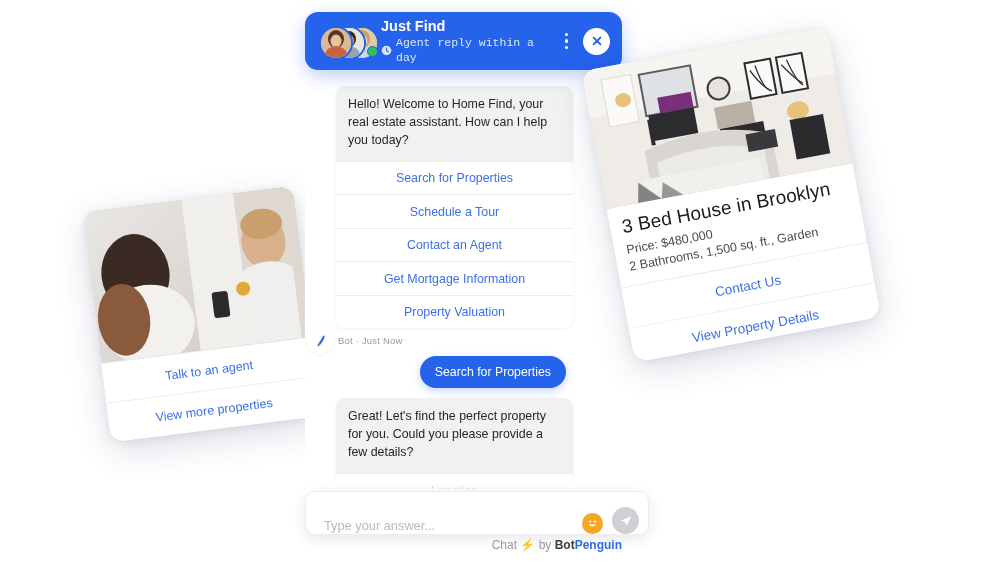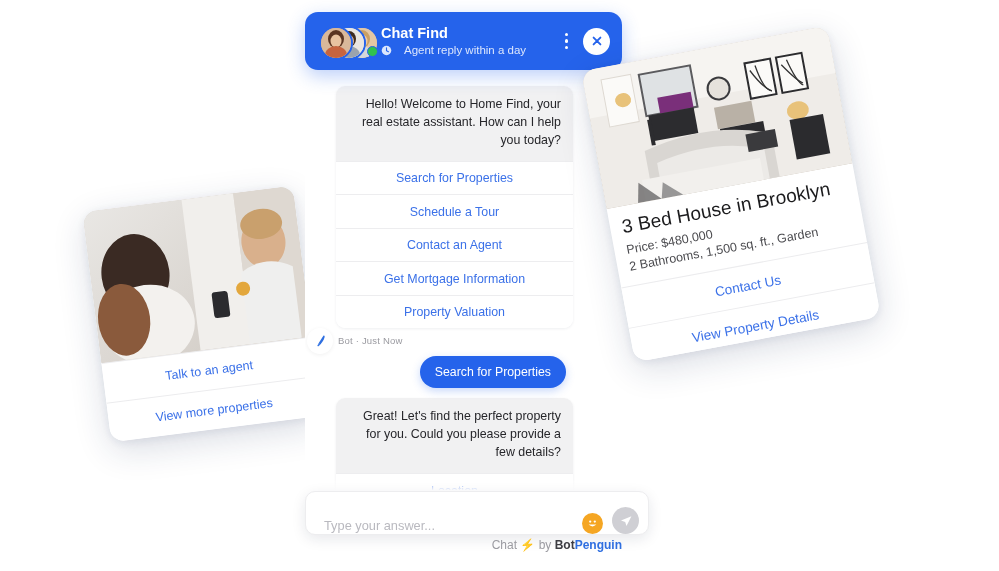--- a/index.html
+++ b/index.html
@@ -84,21 +84,21 @@
   }
   .av:nth-child(1){left:0;z-index:3;}
   .av:nth-child(2){left:13px;z-index:2;background:#e3e1df;}
   .av:nth-child(3){left:26px;z-index:1;background:#dbb796;}
   .dot-online{
     position:absolute;left:48px;top:22px;width:9px;height:9px;border-radius:50%;
     background:#31c24d;border:1.5px solid #2563eb;z-index:5;
   }
   .htext{margin-left:6px;flex:1;min-width:0;}
   .htitle{color:#fff;font-size:14.5px;font-weight:bold;line-height:1.25;}
-  .hsub{color:#dbe6fd;font-size:11.5px;display:flex;align-items:center;gap:12px;line-height:1.3;margin-top:1px;}
+  .hsub{color:#dbe6fd;font-size:11.5px;display:flex;align-items:center;gap:4px;line-height:1.3;margin-top:1px;font-family:Liberation Mono, monospace;}
   .clock{width:11px;height:11px;flex:none;}
   .hicons{display:flex;align-items:center;gap:11px;}
   .kebab{display:flex;flex-direction:column;gap:3px;padding:3px 4px;cursor:pointer;}
   .kebab i{width:3.5px;height:3.5px;border-radius:50%;background:#fff;display:block;}
   .closebtn{
     width:27px;height:27px;border-radius:50%;background:#fff;
     display:flex;align-items:center;justify-content:center;cursor:pointer;
   }
 
   #chat-body{
@@ -108,21 +108,20 @@
     padding:0 0 0 0;
     position:relative;
     height:425px;
     overflow:hidden;
   }
   .msg-block{
     width:237px;margin-left:31px;margin-top:10px;
     border-radius:9px;overflow:hidden;
     box-shadow:0 1px 3px rgba(20,30,60,.07);
     background:#fff;
-    text-align:right;
   }
   .bubble-text{
     background:#f1f1f2;color:#26262a;
     font-size:12.4px;line-height:1.45;
     padding:10px 12px 11px 12px;
   }
   .opt{
     height:32.5px;display:flex;align-items:center;justify-content:center;
     color:#3b71e8;font-size:12.4px;background:#fff;border-top:1px solid #ededef;
     cursor:pointer;
@@ -278,21 +277,21 @@
             <rect width="30" height="30" fill="#e4c7a4"></rect>
             <ellipse cx="15" cy="11" rx="8" ry="9" fill="#caa063"></ellipse>
             <ellipse cx="15" cy="13" rx="5.5" ry="6.5" fill="#edcaa6"></ellipse>
             <ellipse cx="15" cy="27" rx="11" ry="9" fill="#d3d7db"></ellipse>
           </svg>
         </div>
         <div class="dot-online"></div>
       </div>
 
       <div class="htext">
-        <div class="htitle">Chat Find</div>
+        <div class="htitle">Just Find</div>
         <div class="hsub">
           <svg class="clock" viewBox="0 0 12 12">
             <circle cx="6" cy="6" r="5.2" fill="#dbe6fd"></circle>
             <path d="M6 3 L6 6.2 L8.1 7.4" stroke="#2563eb" stroke-width="1.2" fill="none" stroke-linecap="round"></path>
           </svg>
           <span>Agent reply within a day</span>
         </div>
       </div>
 
       <div class="hicons">

